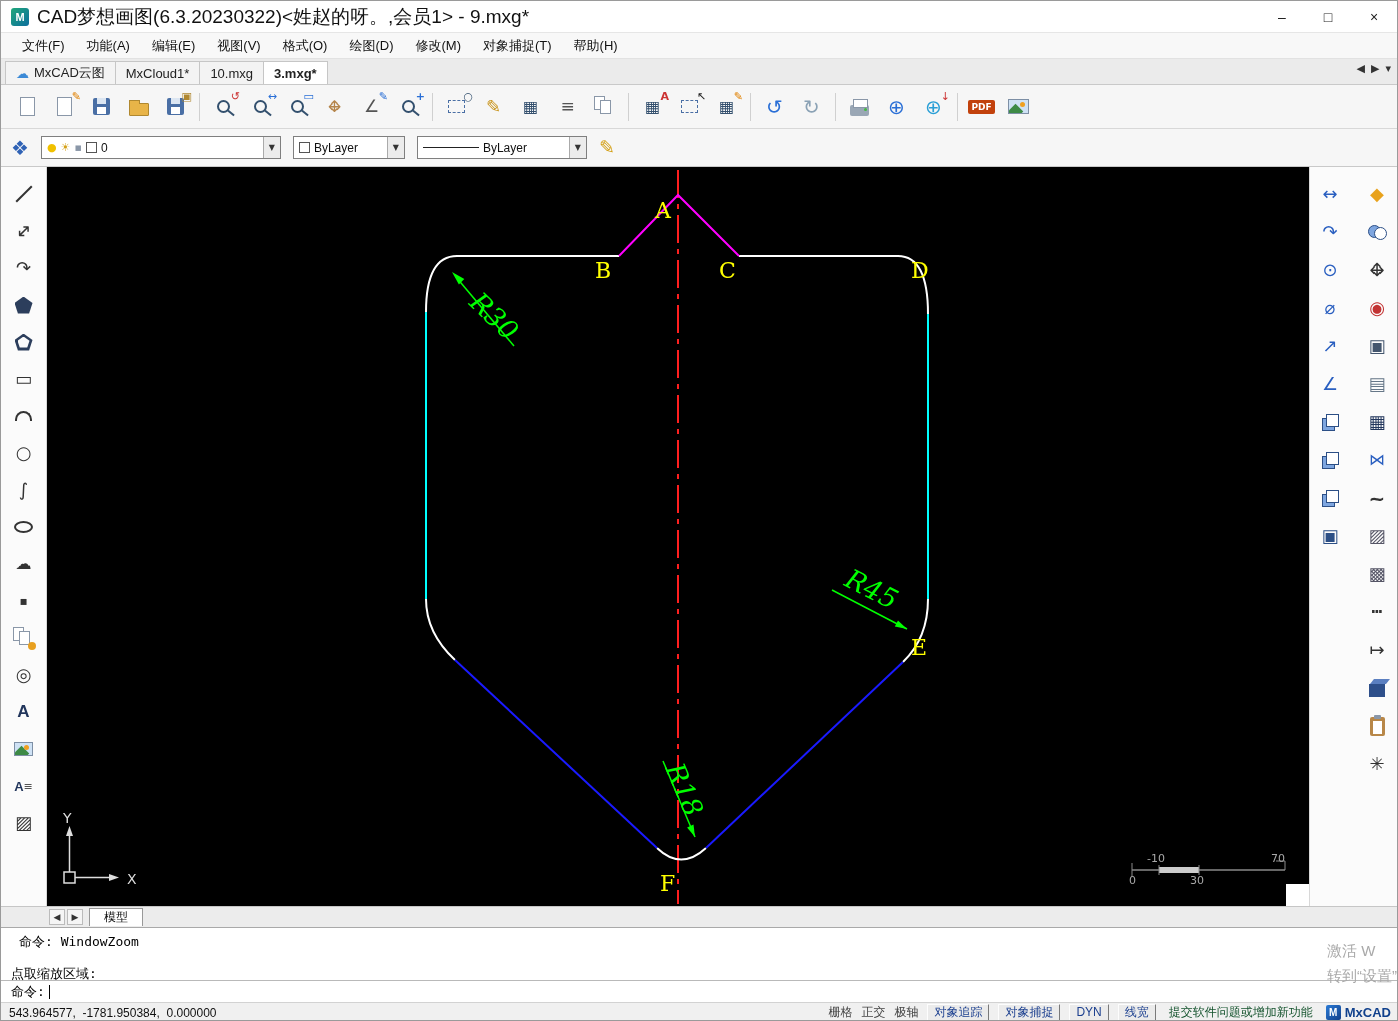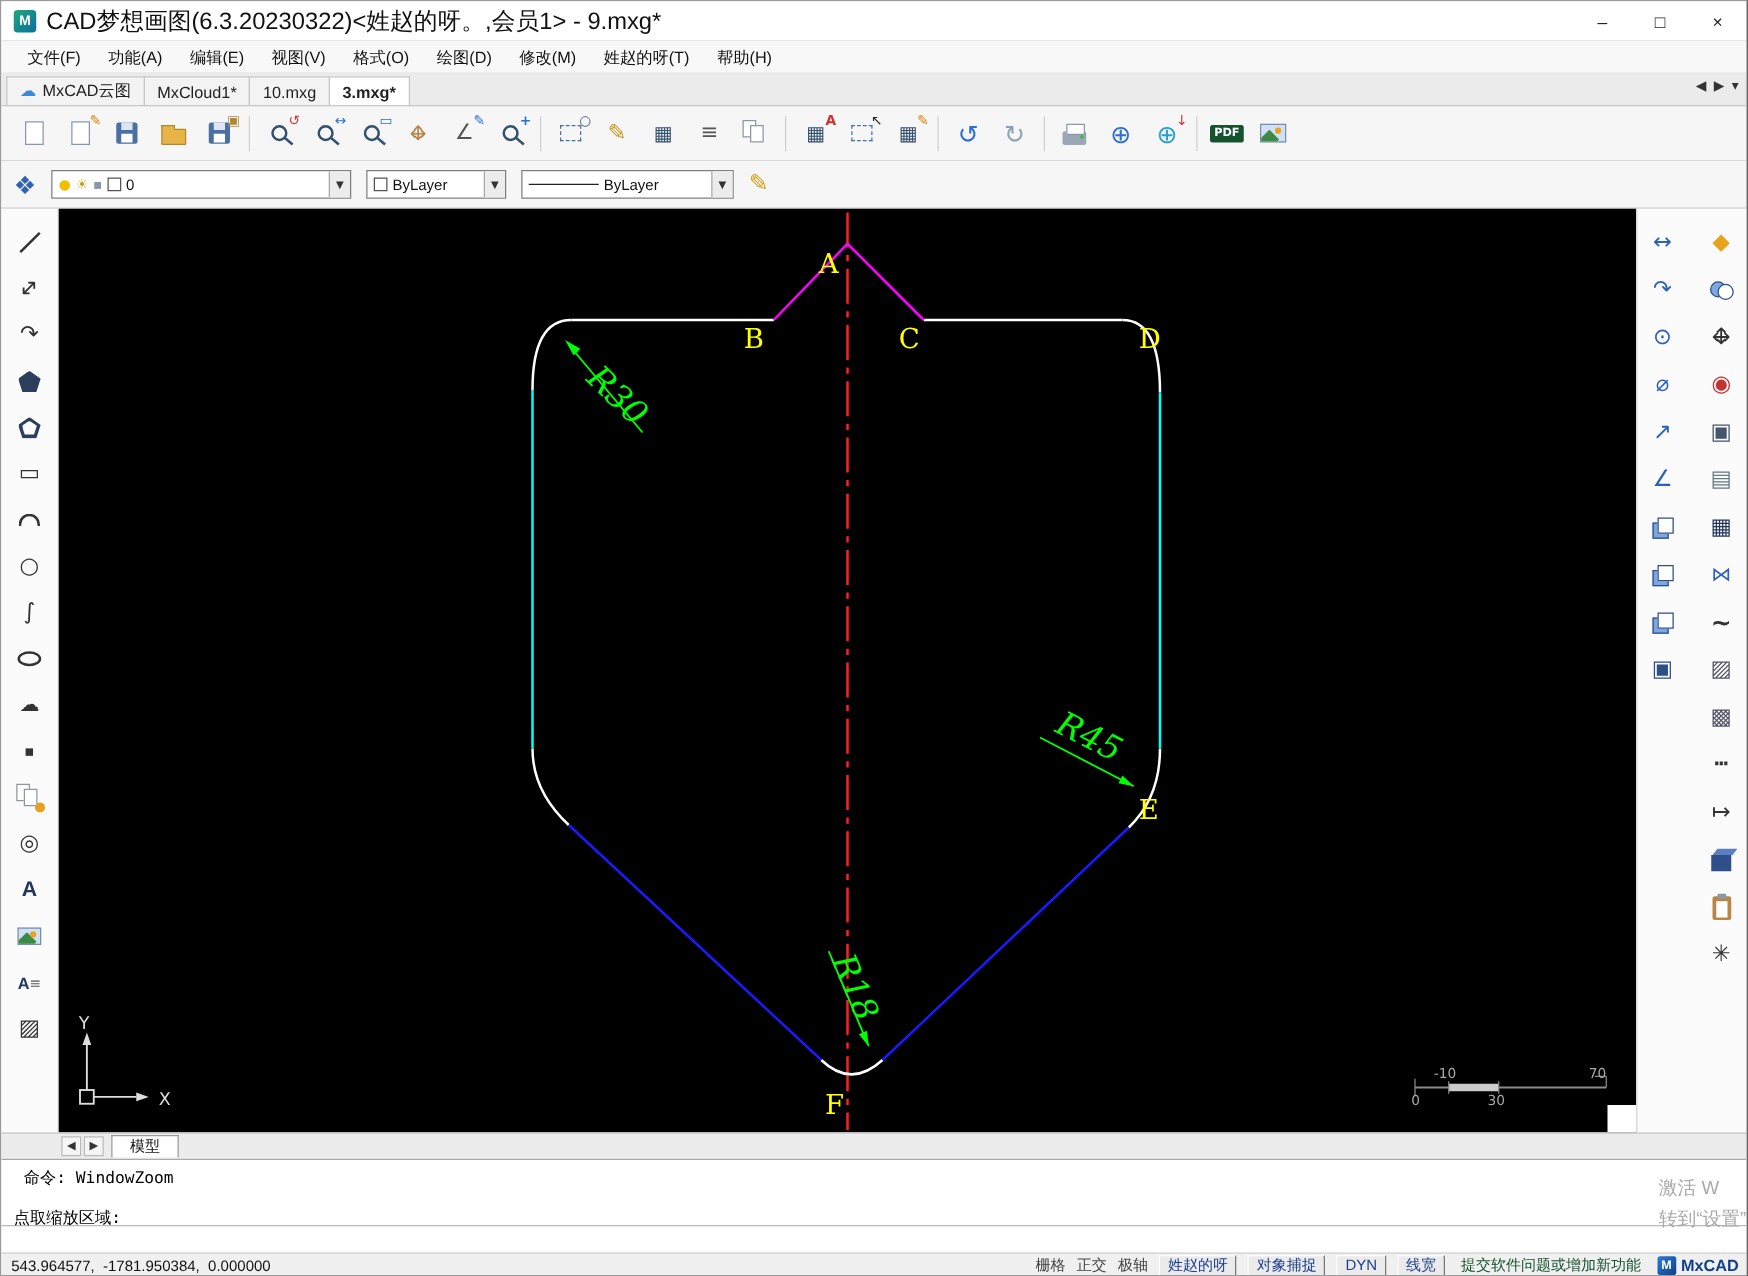--- a/index.html
+++ b/index.html
@@ -63,21 +63,21 @@
   .cc{display:inline-block;width:19px;height:15px;position:relative}
   .cc::before{content:"";position:absolute;left:0;top:0;width:11px;height:11px;border-radius:50%;background:#7ea6e0;border:1px solid #2c4f86}
   .cc::after{content:"";position:absolute;right:0;bottom:0;width:11px;height:11px;border-radius:50%;background:#fff;border:1px solid #2c4f86}
   .stack{position:relative;width:20px;height:20px;display:inline-block}
   .stack .g{position:absolute;left:0;top:0;width:100%;height:100%;text-align:center;line-height:20px}
   .cube{display:inline-block;width:16px;height:13px;background:#2e4f8a;position:relative;margin-top:5px}
   .cube::before{content:"";position:absolute;top:-5px;left:3px;width:16px;height:5px;background:#5b7fc0;transform:skewX(-38deg)}
   .clip{display:inline-block;width:15px;height:19px;background:#b88748;border-radius:2px;position:relative}
   .clip::before{content:"";position:absolute;top:-2px;left:4px;width:7px;height:4px;background:#8a97a8;border-radius:1px}
   .clip::after{content:"";position:absolute;left:3px;top:4px;width:9px;height:13px;background:#fff}
-  .pdf-badge{font-size:9px;font-weight:bold;color:#fff;background:#14532d;padding:2px 3px;border-radius:2px;font-family:"DejaVu Sans",sans-serif}
+  .pdf-badge{font-size:9px;font-weight:bold;color:#fff;background:#c2410c;padding:2px 3px;border-radius:2px;font-family:"DejaVu Sans",sans-serif}
 
   
   .propsbar{height:38px;background:#f6f6f6;display:flex;align-items:center;gap:12px;padding-left:10px;border-bottom:1px solid #c9c9c9}
   .layers-glyph{font-size:20px;color:#2f62b5}
   .combo{height:23px;background:#fff;border:1px solid #7f7f7f;display:flex;align-items:center;font-size:12px;padding-left:5px;gap:4px;color:#111}
   .combo .dd{margin-left:auto;width:17px;height:100%;border-left:1px solid #aaa;display:flex;align-items:center;justify-content:center;font-size:8px;background:#ececec;color:#333}
   .swatch{width:11px;height:11px;border:1px solid #555;background:#fff;display:inline-block}
   .ltline{display:inline-block;width:56px;border-top:1px solid #222}
   .mini{font-size:11px;line-height:1;font-family:"DejaVu Sans",sans-serif}
 
@@ -131,21 +131,21 @@
   </div>
 
   <div class="menubar">
     <div class="menu-item">文件(F)</div>
     <div class="menu-item">功能(A)</div>
     <div class="menu-item">编辑(E)</div>
     <div class="menu-item">视图(V)</div>
     <div class="menu-item">格式(O)</div>
     <div class="menu-item">绘图(D)</div>
     <div class="menu-item">修改(M)</div>
-    <div class="menu-item">姓赵的呀(T)</div>
+    <div class="menu-item">对象捕捉(T)</div>
     <div class="menu-item">帮助(H)</div>
   </div>
 
   <div class="tabbar">
     <div class="tab">
       <span class="cloud g">☁</span>
       <span>MxCAD云图</span>
     </div>
     <div class="tab">
         <span>MxCloud1*</span>
@@ -520,33 +520,37 @@
     <div class="mb-arrow g">◀</div>
     <div class="mb-arrow g">▶</div>
     <div class="model-tab">模型</div>
   </div>
 
   <div class="cmdline">
     <div class="cmd-history">
       <div class="cmd-l1">命令: WindowZoom</div>
       <div class="cmd-l2">点取缩放区域:</div>
     </div>
+    <div class="cmd-prompt">
+      <span>命令:</span>
+      <span class="caret"></span>
+    </div>
     <div class="watermark">
       <div>激活 W</div>
       <div>转到“设置”</div>
     </div>
   </div>
 
   <div class="statusbar">
     <span class="coords">543.964577,  -1781.950384,  0.000000</span>
     <div class="sb-right">
       <span class="mode-label">栅格</span>
       <span class="mode-label">正交</span>
       <span class="mode-label">极轴</span>
-      <span class="sbtn">姓赵的呀</span>
+      <span class="sbtn">对象追踪</span>
       <span class="sbtn">对象捕捉</span>
       <span class="sbtn">DYN</span>
       <span class="sbtn">线宽</span>
       <span class="fb-link">提交软件问题或增加新功能</span>
       <span class="brand">
         <span class="brand-icon">M</span>
         <span>MxCAD</span>
       </span>
     </div>
   </div>

